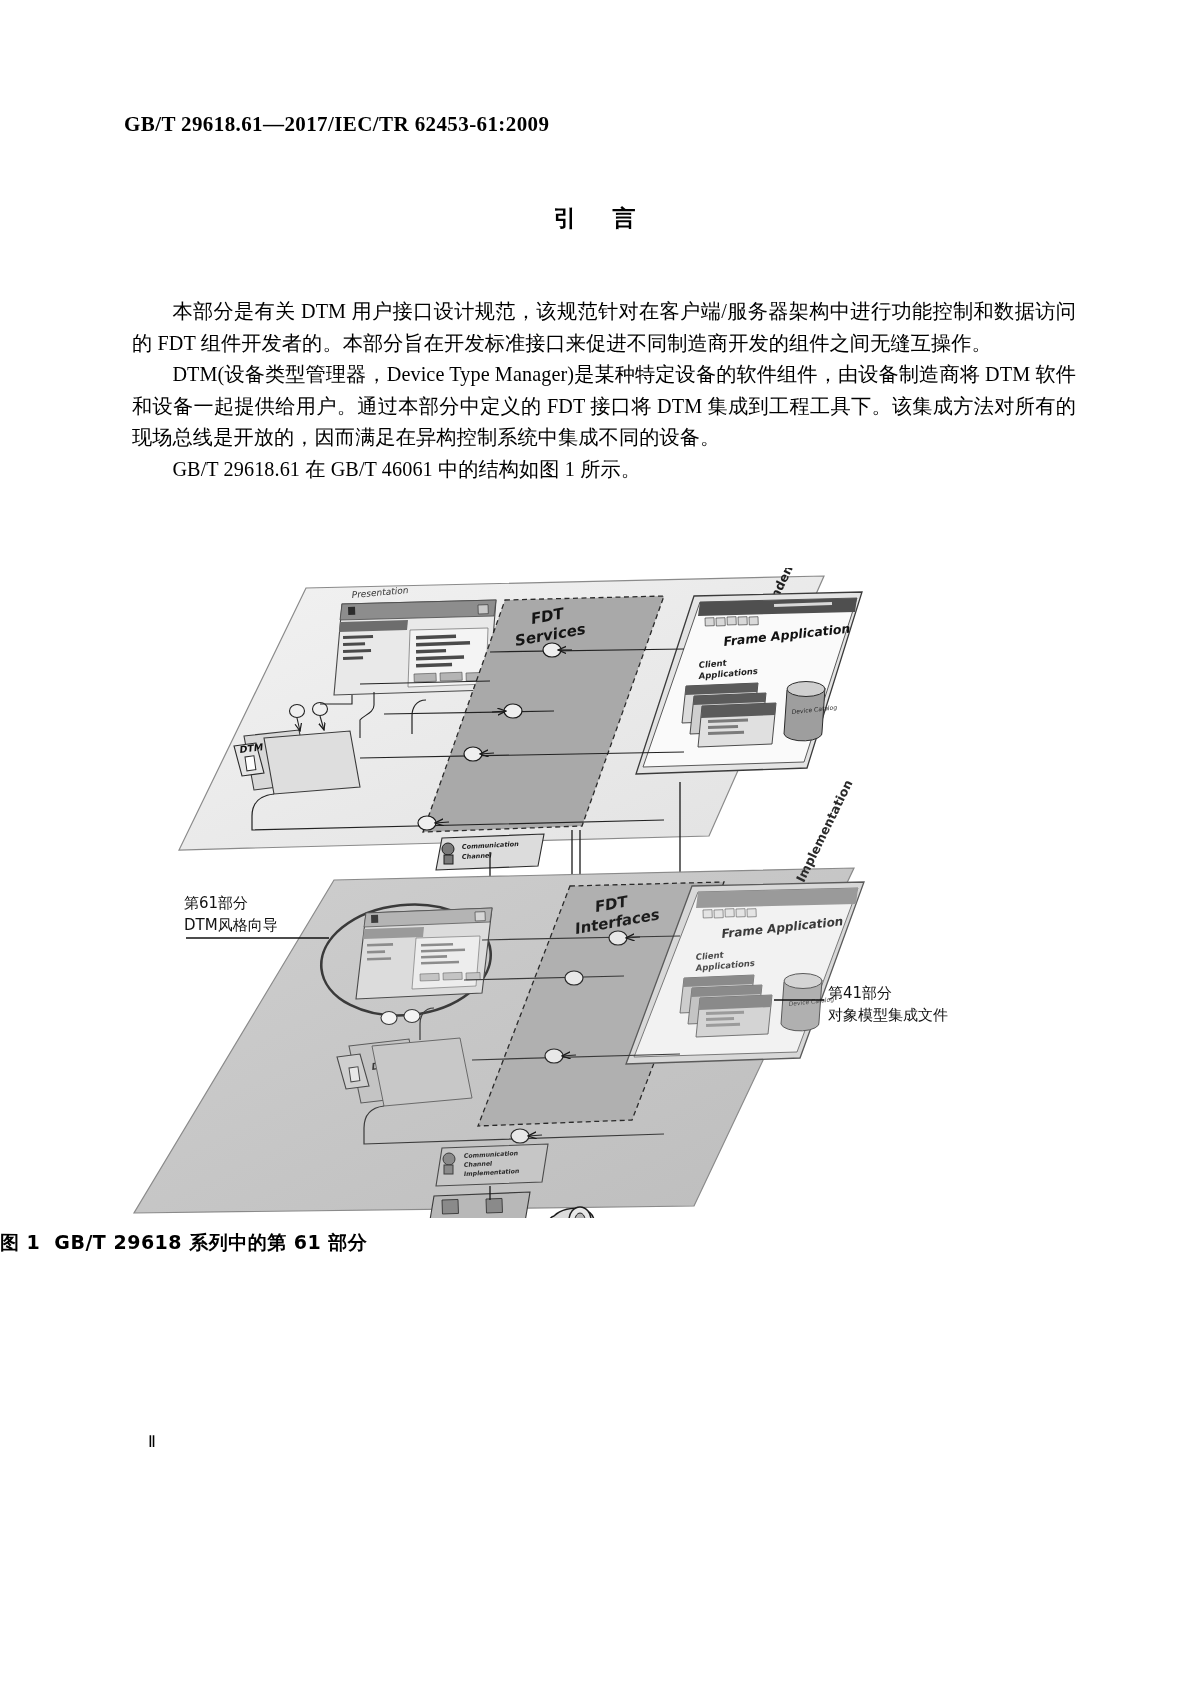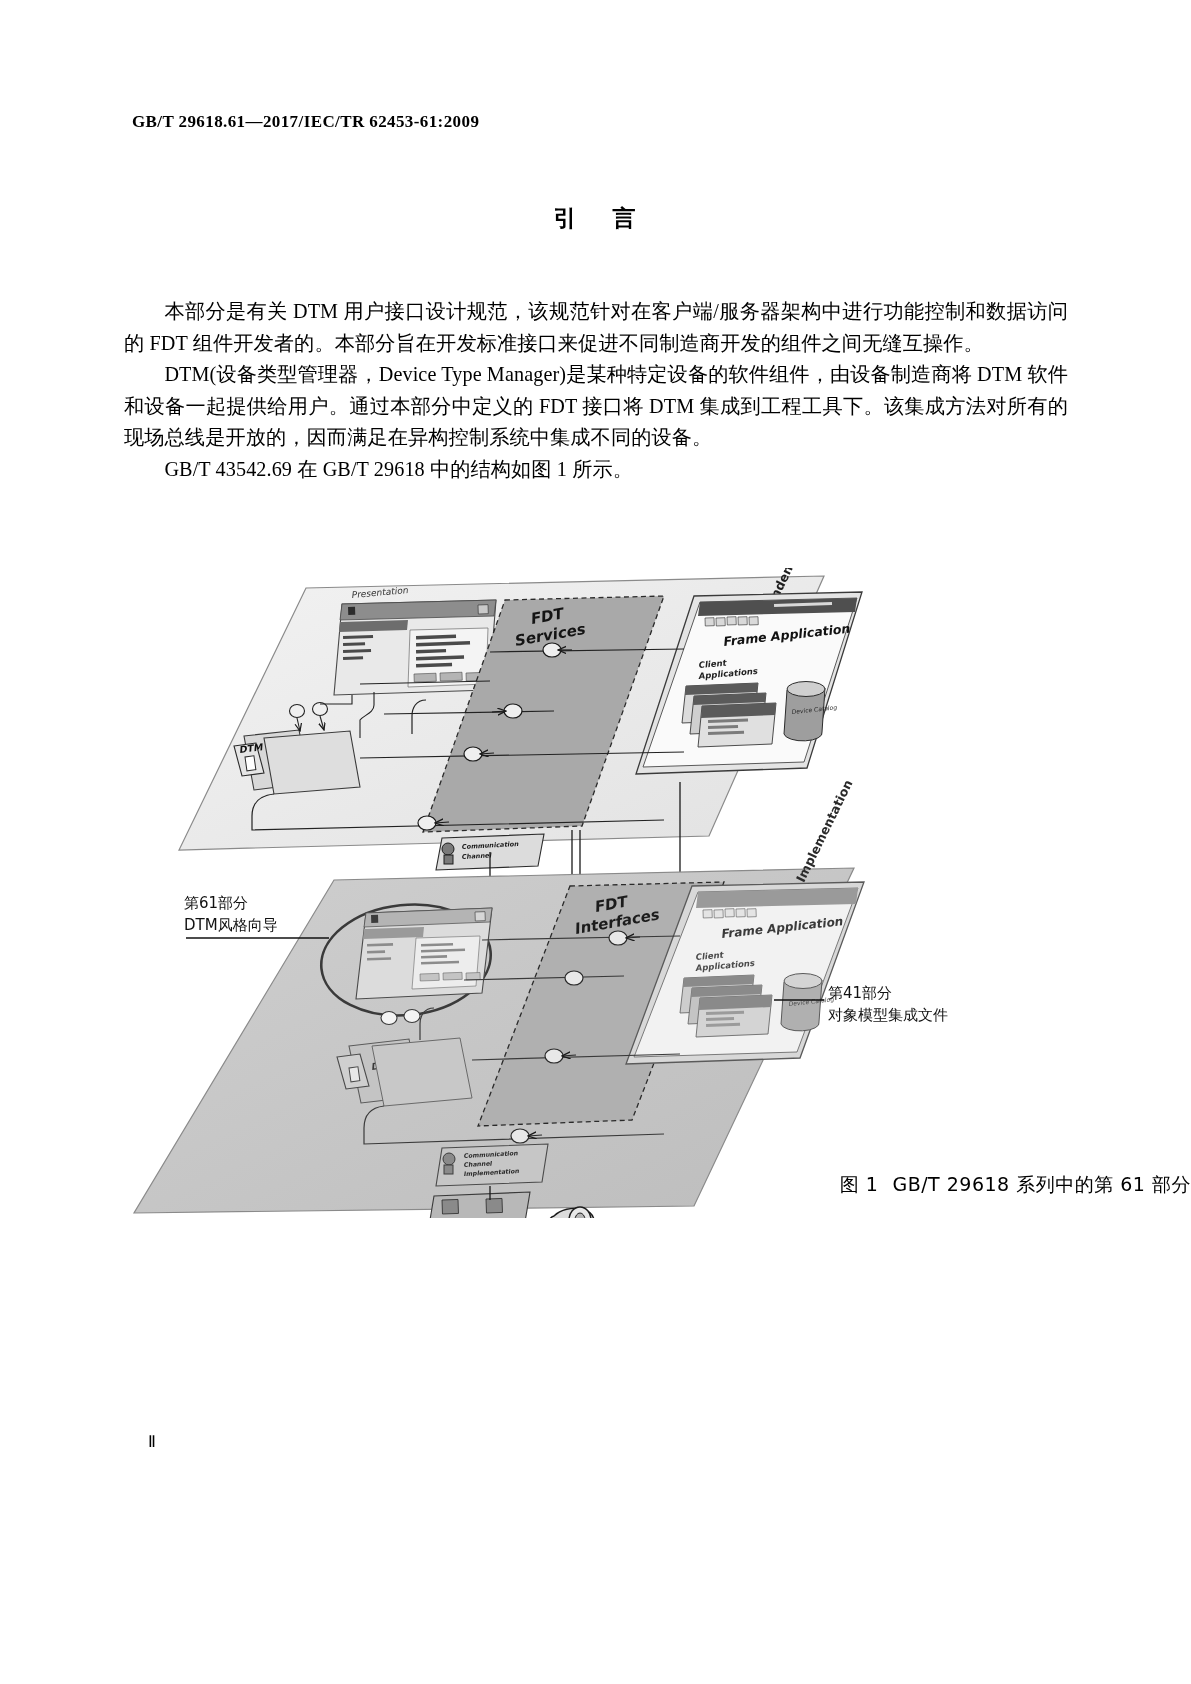--- a/index.html
+++ b/index.html
@@ -16,25 +16,25 @@
     overflow: hidden;
   }
   .page {
     position: absolute;
     inset: 0;
   }
 
   
   .running-header {
     position: absolute;
-    left: 132px;
+    left: 124px;
     top: 112px;
     font-family: "Liberation Serif", serif;
     font-weight: bold;
-    font-size: 17px;
+    font-size: 21px;
     letter-spacing: 0.4px;
     white-space: nowrap;
   }
 
   
   .doc-title {
     position: absolute;
     left: 0;
     right: 0;
     top: 203px;
@@ -42,21 +42,21 @@
     font-family: "DejaVu Sans", sans-serif;
     font-weight: bold;
     font-size: 23px;
     letter-spacing: 2px;
   }
   .doc-title .gap { display: inline-block; width: 34px; }
 
   
   .body-text {
     position: absolute;
-    left: 124px;
+    left: 132px;
     top: 296px;
     width: 944px;
     font-family: "Liberation Serif", "DejaVu Serif", serif;
     font-size: 20.2px;
     line-height: 31.6px;
     text-align: justify;
     text-justify: inter-character;
   }
   .body-text p {
     margin: 0;
@@ -71,24 +71,24 @@
     top: 568px;
     width: 944px;
     height: 650px;
   }
   .figure-svg { display: block; }
 
   .figure-caption {
     position: absolute;
     left: 0;
     right: 0;
-    top: 1172px;
-    text-align: right;
+    top: 1230px;
+    text-align: left;
     font-family: "DejaVu Sans", sans-serif;
-    font-weight: normal;
+    font-weight: bold;
     font-size: 19px;
     letter-spacing: 0.5px;
   }
   .figure-caption .sp { display: inline-block; width: 14px; }
 
   
   .page-number {
     position: absolute;
     left: 148px;
     top: 1432px;
@@ -103,21 +103,21 @@
 
   <div class="running-header">GB/T 29618.61—2017/IEC/TR 62453-61:2009</div>
 
   <div class="doc-title">
     <span>引</span><span class="gap"></span><span>言</span>
   </div>
 
   <div class="body-text">
     <p>本部分是有关 DTM 用户接口设计规范，该规范针对在客户端/服务器架构中进行功能控制和数据访问的 FDT 组件开发者的。本部分旨在开发标准接口来促进不同制造商开发的组件之间无缝互操作。</p>
     <p>DTM(设备类型管理器，Device Type Manager)是某种特定设备的软件组件，由设备制造商将 DTM 软件和设备一起提供给用户。通过本部分中定义的 FDT 接口将 DTM 集成到工程工具下。该集成方法对所有的现场总线是开放的，因而满足在异构控制系统中集成不同的设备。</p>
-    <p>GB/T 43542.69 在 GB/T 29618 中的结构如图 1 所示。</p>
+    <p>GB/T 29618.61 在 GB/T 46061 中的结构如图 1 所示。</p>
   </div>
 
   <div class="figure-wrap">
     <svg class="figure-svg" width="944" height="650" viewBox="0 0 944 650" xmlns="http://www.w3.org/2000/svg">
       <defs>
         <linearGradient id="gradUpper" x1="0" y1="0" x2="1" y2="1">
           <stop offset="0%" stop-color="#f2f2f2"></stop>
           <stop offset="100%" stop-color="#e2e2e2"></stop>
         </linearGradient>
         <linearGradient id="gradLower" x1="0" y1="0" x2="1" y2="1">

